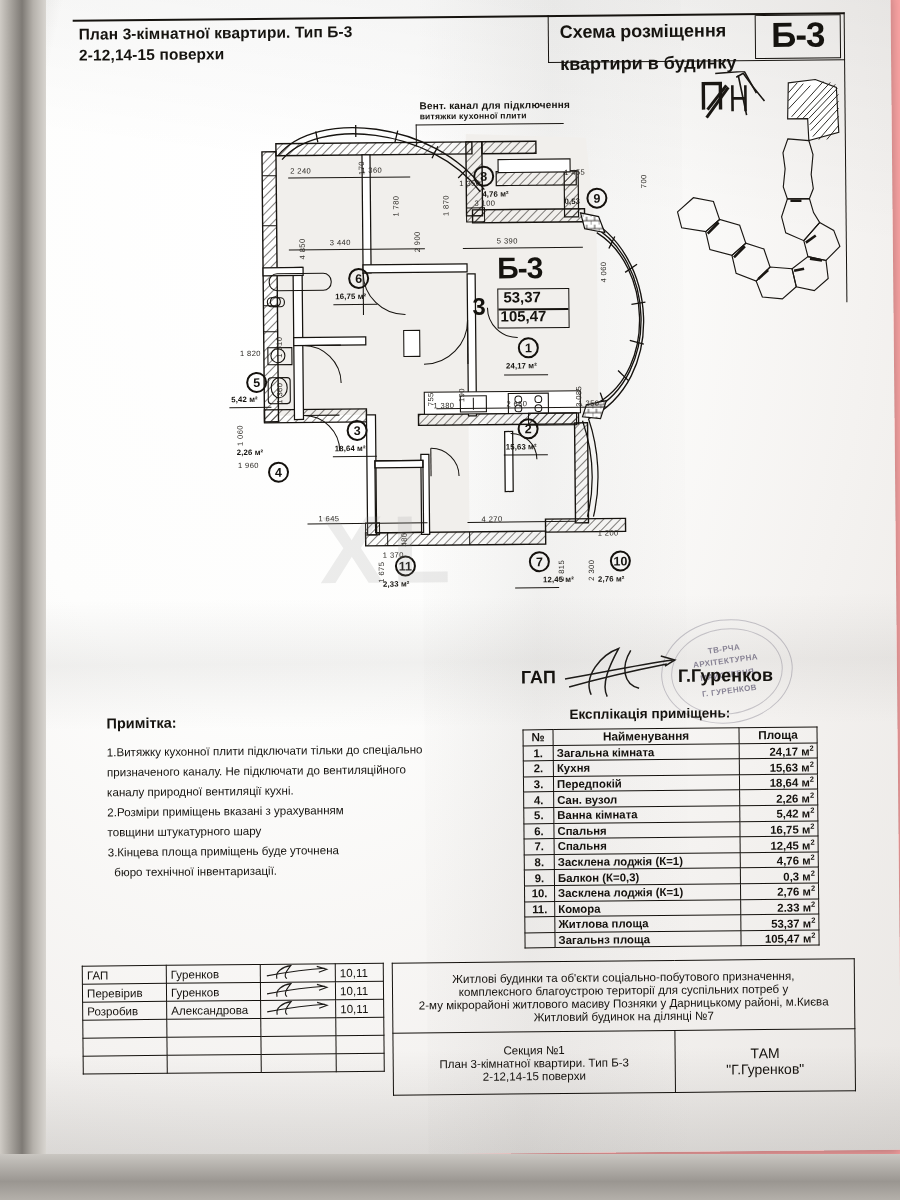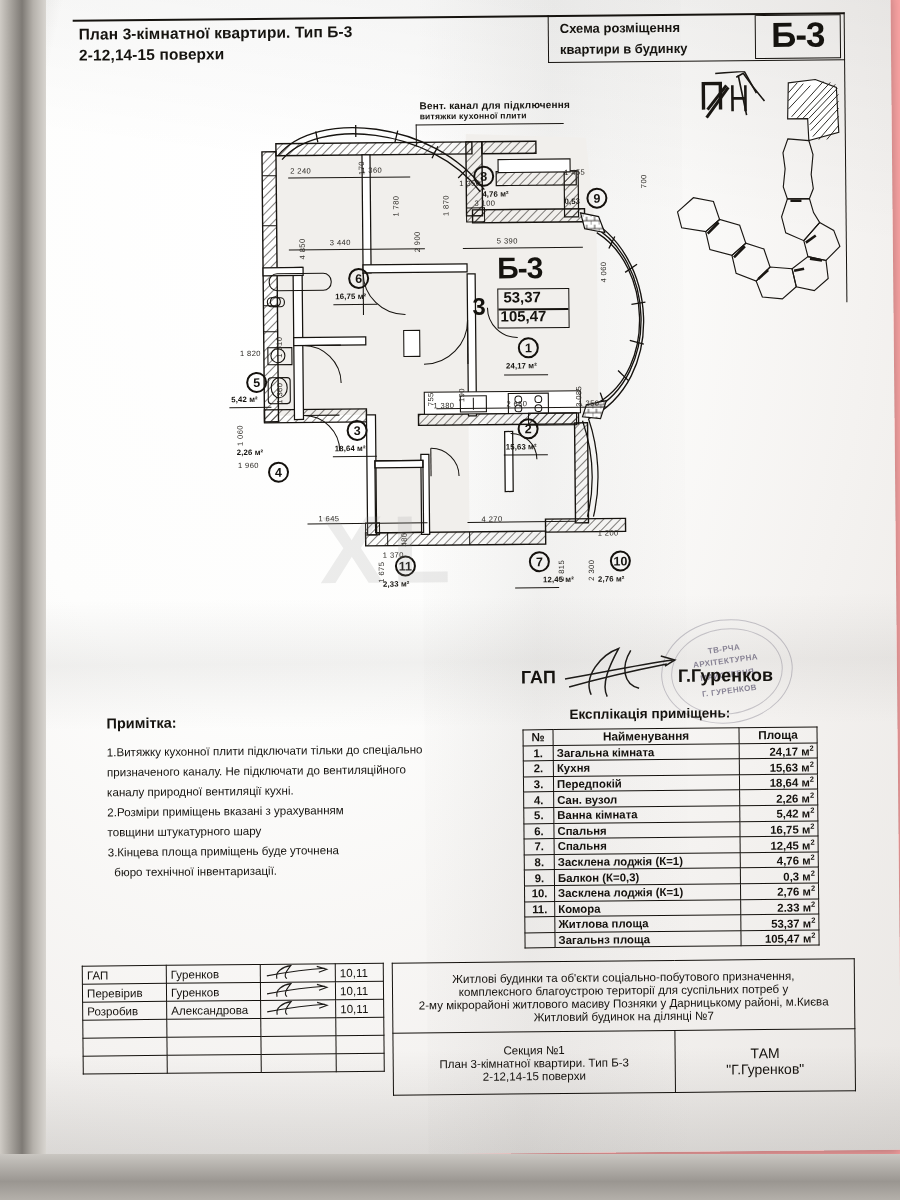--- a/index.html
+++ b/index.html
@@ -53,21 +53,21 @@
     position: absolute; left: 0; bottom: 0; width: 900px; height: 46px;
     background: linear-gradient(0deg,#b4b0aa 0%, #9a9691 40%, #c9c6c1 100%);
   }
   
   #drawing {
     position: absolute; left: 0; top: 0; width: 876px; height: 1160px;
     color: #15130f;
   }
   .t { position: absolute; white-space: pre; line-height: 1.12; }
   .ttl   { font-weight: bold; font-size: 15.5px; letter-spacing: .1px; }
-  .sub   { font-size: 13px; font-weight: bold; }
+  .sub   { font-size: 18px; font-weight: bold; }
   .tiny  { font-size: 7.2px; letter-spacing: .2px; }
   .dim   { font-size: 7.6px; letter-spacing: .4px; color:#2b2823; }
   .rot   { transform-origin: 0 0; transform: rotate(-90deg); }
   .line  { position: absolute; background: #1a1713; }
   
   .frm { position:absolute; background:#16130f; }
   
   table.expl { position:absolute; border-collapse: collapse; font-size: 11.4px; }
   table.expl td, table.expl th {
     border: 1px solid #14110d;
@@ -134,21 +134,21 @@
     <div class="crease" id="crease-c"></div>
 
     <div id="drawing">
 
       <div class="frm" style="left:58px; top:22px; width:772px; height:1.6px;"></div>
 
       <div class="t ttl" style="left:64px; top:28px;">План 3-кімнатної квартири. Тип Б-3</div>
       <div class="t ttl" style="left:64px; top:49px;">2-12,14-15 поверхи</div>
 
       <div class="t sub" style="left:545px; top:29px;">Схема розміщення</div>
-      <div class="t sub" style="left:545px; top:50px;">квартири в будинку</div>
+      <div class="t sub" style="left:545px; top:61px;">квартири в будинку</div>
 
       <div class="frm" style="left:533px; top:22px; width:1.4px; height:48px;"></div>
       <div class="frm" style="left:533px; top:69px; width:297px; height:1.4px;"></div>
 
       <div id="b3box">
         <div id="b3txt">Б-3</div>
       </div>
 
       <svg style="position:absolute; left:645px; top:80px;" width="220" height="250" viewBox="0 0 220 250">
         <g fill="none" stroke="#1a1713" stroke-width="1.15">

